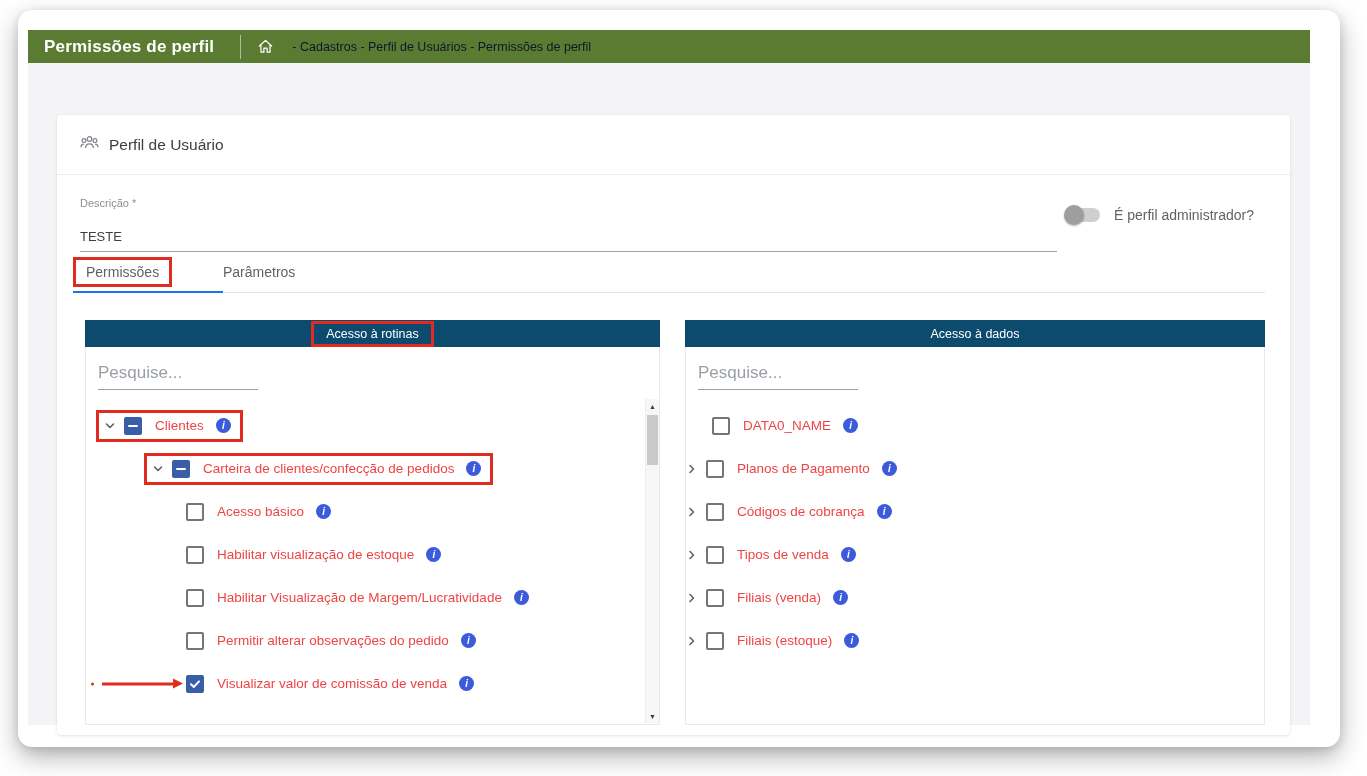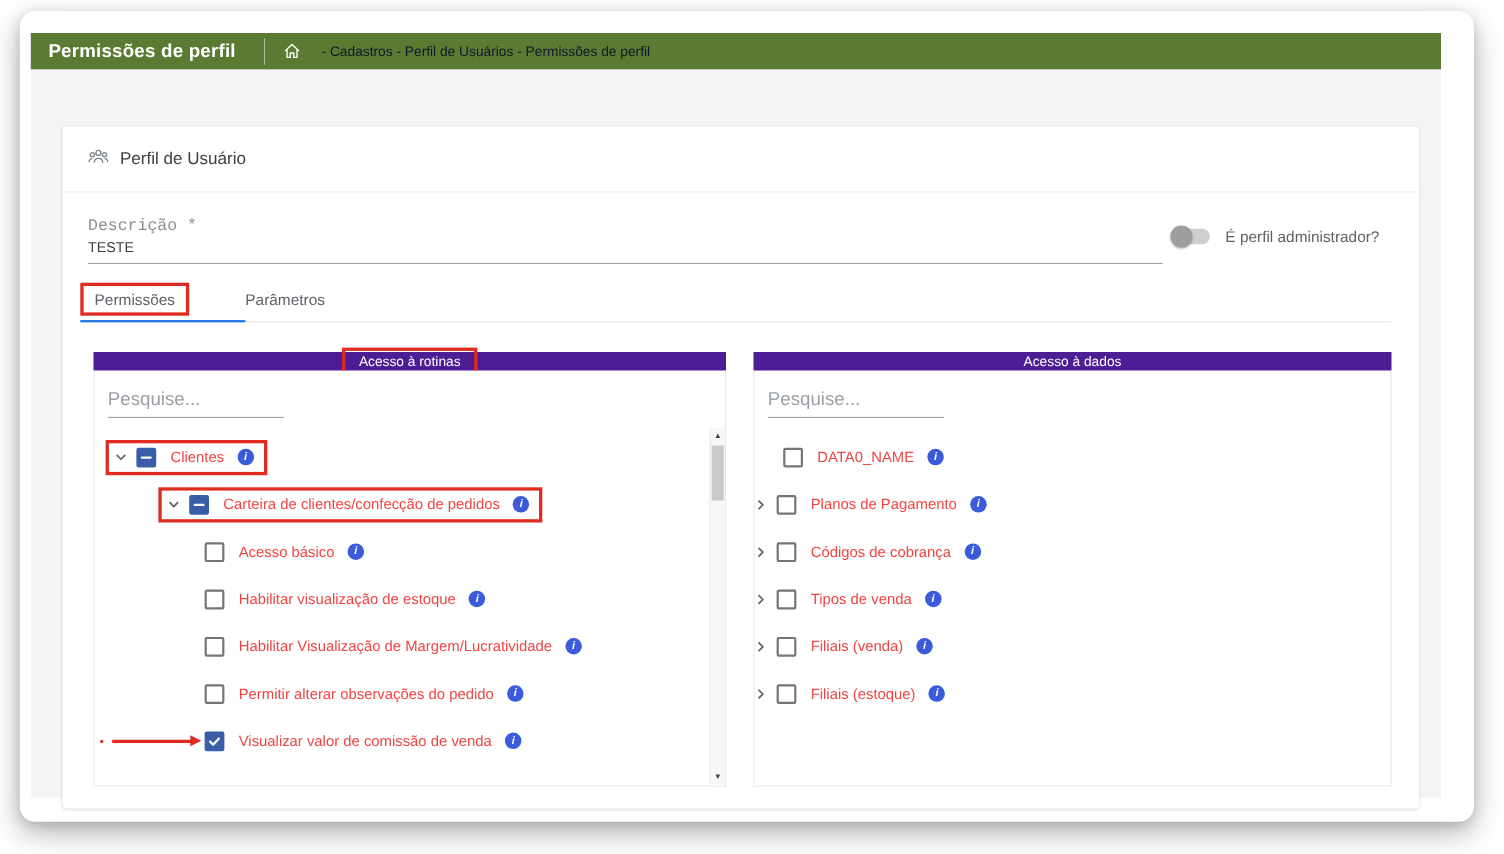--- a/index.html
+++ b/index.html
@@ -19,39 +19,39 @@
   .crumb { color:#0f172a; font-size:12.5px; }
 
   
   .card { position:absolute; left:29px; top:85px; width:1233px; height:620px; background:#fff;
           border-radius:4px; box-shadow:0 1px 3px rgba(0,0,0,.12); }
   .card-header { height:60px; display:flex; align-items:center; padding-left:23px; border-bottom:1px solid #ededed; }
   .card-header .title { font-size:15.5px; color:#3c4043; margin-left:10px; }
 
   
   .field { position:absolute; left:23px; top:82px; width:977px; border-bottom:1px solid #9aa0a6; padding-bottom:7px; }
-  .field-label { font-size:15px; color:#8a9095; margin-bottom:3px;font-family:Liberation Mono, monospace; }
+  .field-label { font-size:11px; color:#8a9095; margin-bottom:20px; }
   .field-value { font-size:13px; color:#3c4043; }
   .toggle-wrap { position:absolute; right:36px; top:92px; display:flex; align-items:center; }
   .toggle { position:relative; width:34px; height:14px; background:#cfcfcf; border-radius:7px; margin-right:14px; cursor:pointer; }
   .toggle .knob { position:absolute; left:-2px; top:-3px; width:20px; height:20px; border-radius:50%; background:#9e9e9e; box-shadow:0 1px 2px rgba(0,0,0,.3); }
   .toggle-label { font-size:14px; color:#5f6368; }
 
   
   .tabs { position:absolute; left:16px; top:137px; width:1192px; display:flex; border-bottom:1px solid #e4e4e4; }
   .tab { width:150px; height:40px; display:flex; align-items:center; justify-content:flex-start;
          font-size:14px; color:#5f6368; cursor:pointer; position:relative; }
   .tab.active::after { content:""; position:absolute; left:0; right:0; bottom:-1px; height:2px; background:#1a73e8; }
   .red-box-tab { border:3px solid #e02b20; padding:4px 10px; }
 
   
   .panel { position:absolute; top:205px; height:405px; }
   .panel-left  { left:28px;  width:575px; }
   .panel-right { left:628px; width:580px; }
-  .panel-header { height:17px; background:#4c1d95; color:#fff; font-size:12.5px;
+  .panel-header { height:27px; background:#0c4a6e; color:#fff; font-size:12.5px;
                   display:flex; align-items:center; justify-content:center; }
   .red-box-hdr { border:3px solid #e02b20; padding:3px 12px; }
   .panel-body { position:relative; height:378px; background:#fff; border:1px solid #e9e9e9; border-top:none; overflow:hidden; }
   .panel-search { padding:16px 0 0 12px; }
   .panel-search input { width:160px; border:none; outline:none; border-bottom:1px solid #9e9e9e;
                         font-size:17px; color:#701a75; padding-bottom:6px; font-family:"Liberation Sans",sans-serif; }
   .panel-search input::placeholder { color:#9aa0a6; }
 
   .rowlist { margin-top:14px; }
   .tree-row { height:43px; display:flex; align-items:center; position:relative; }

